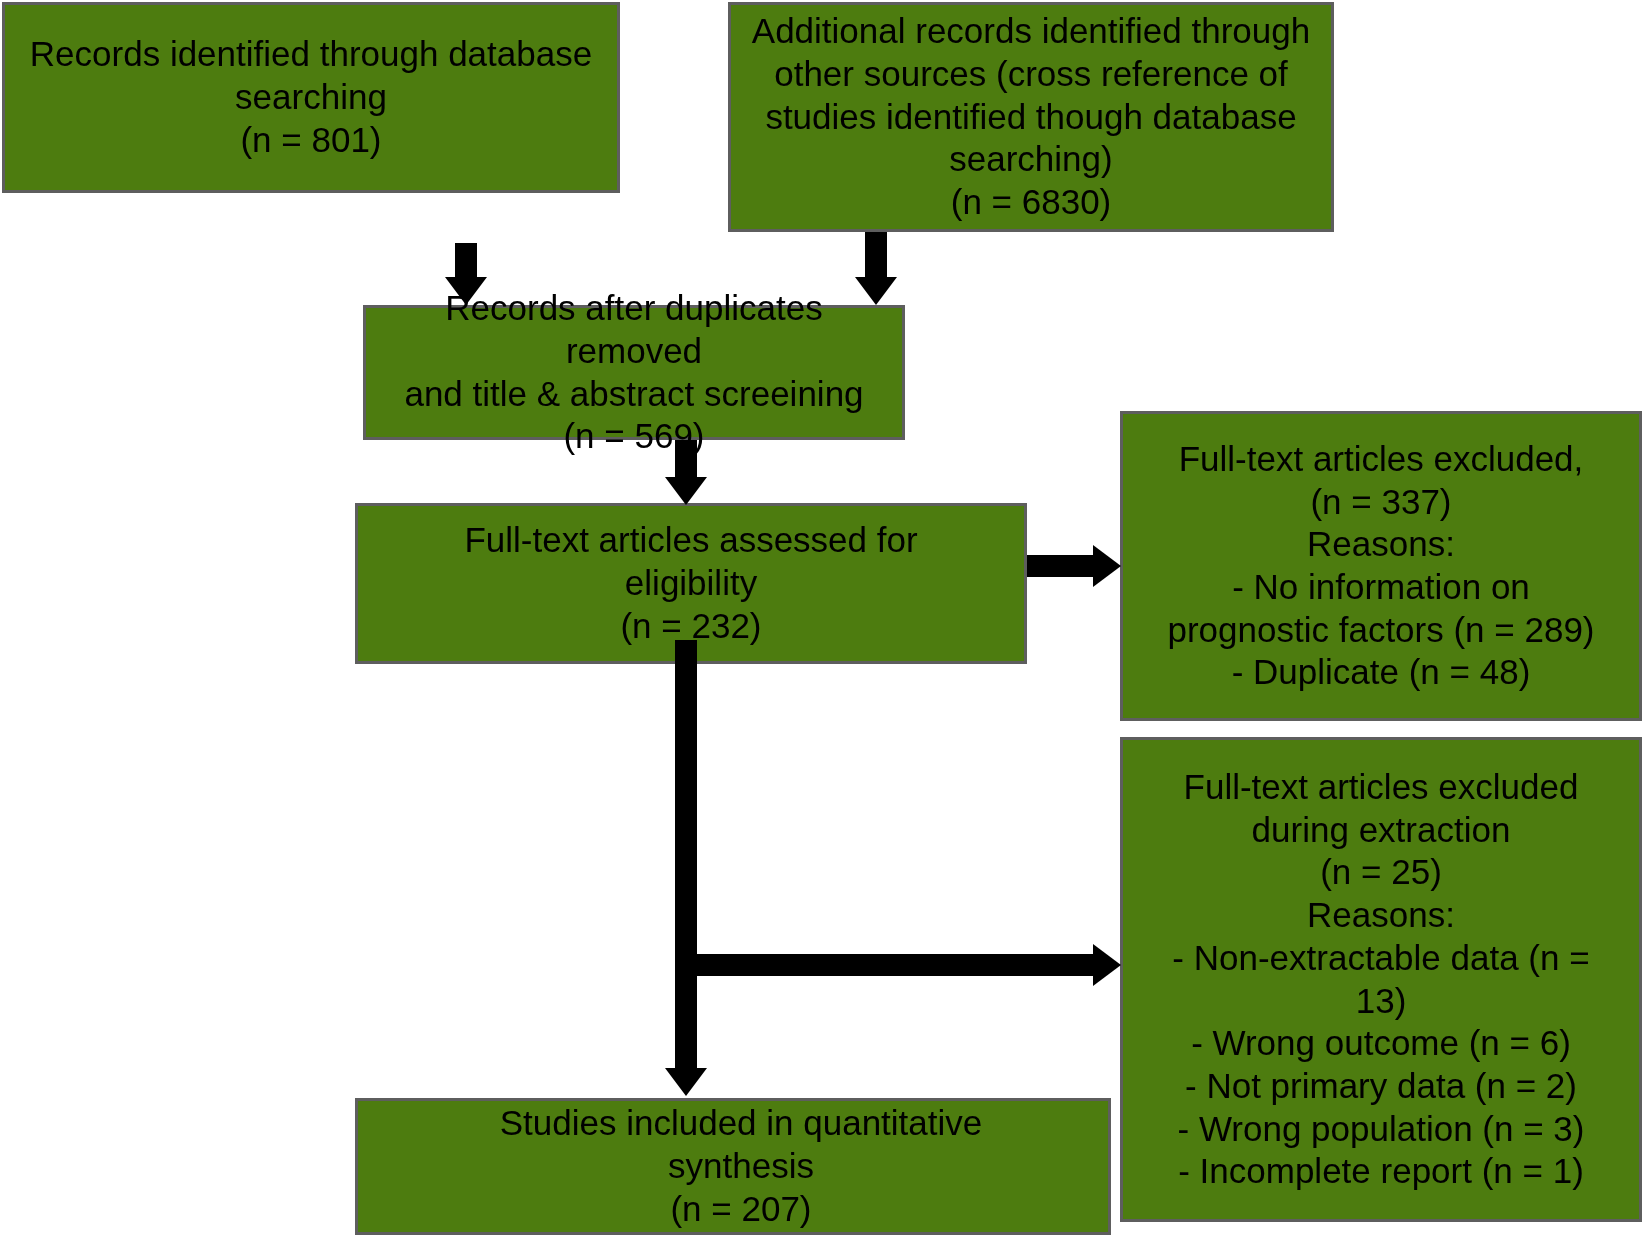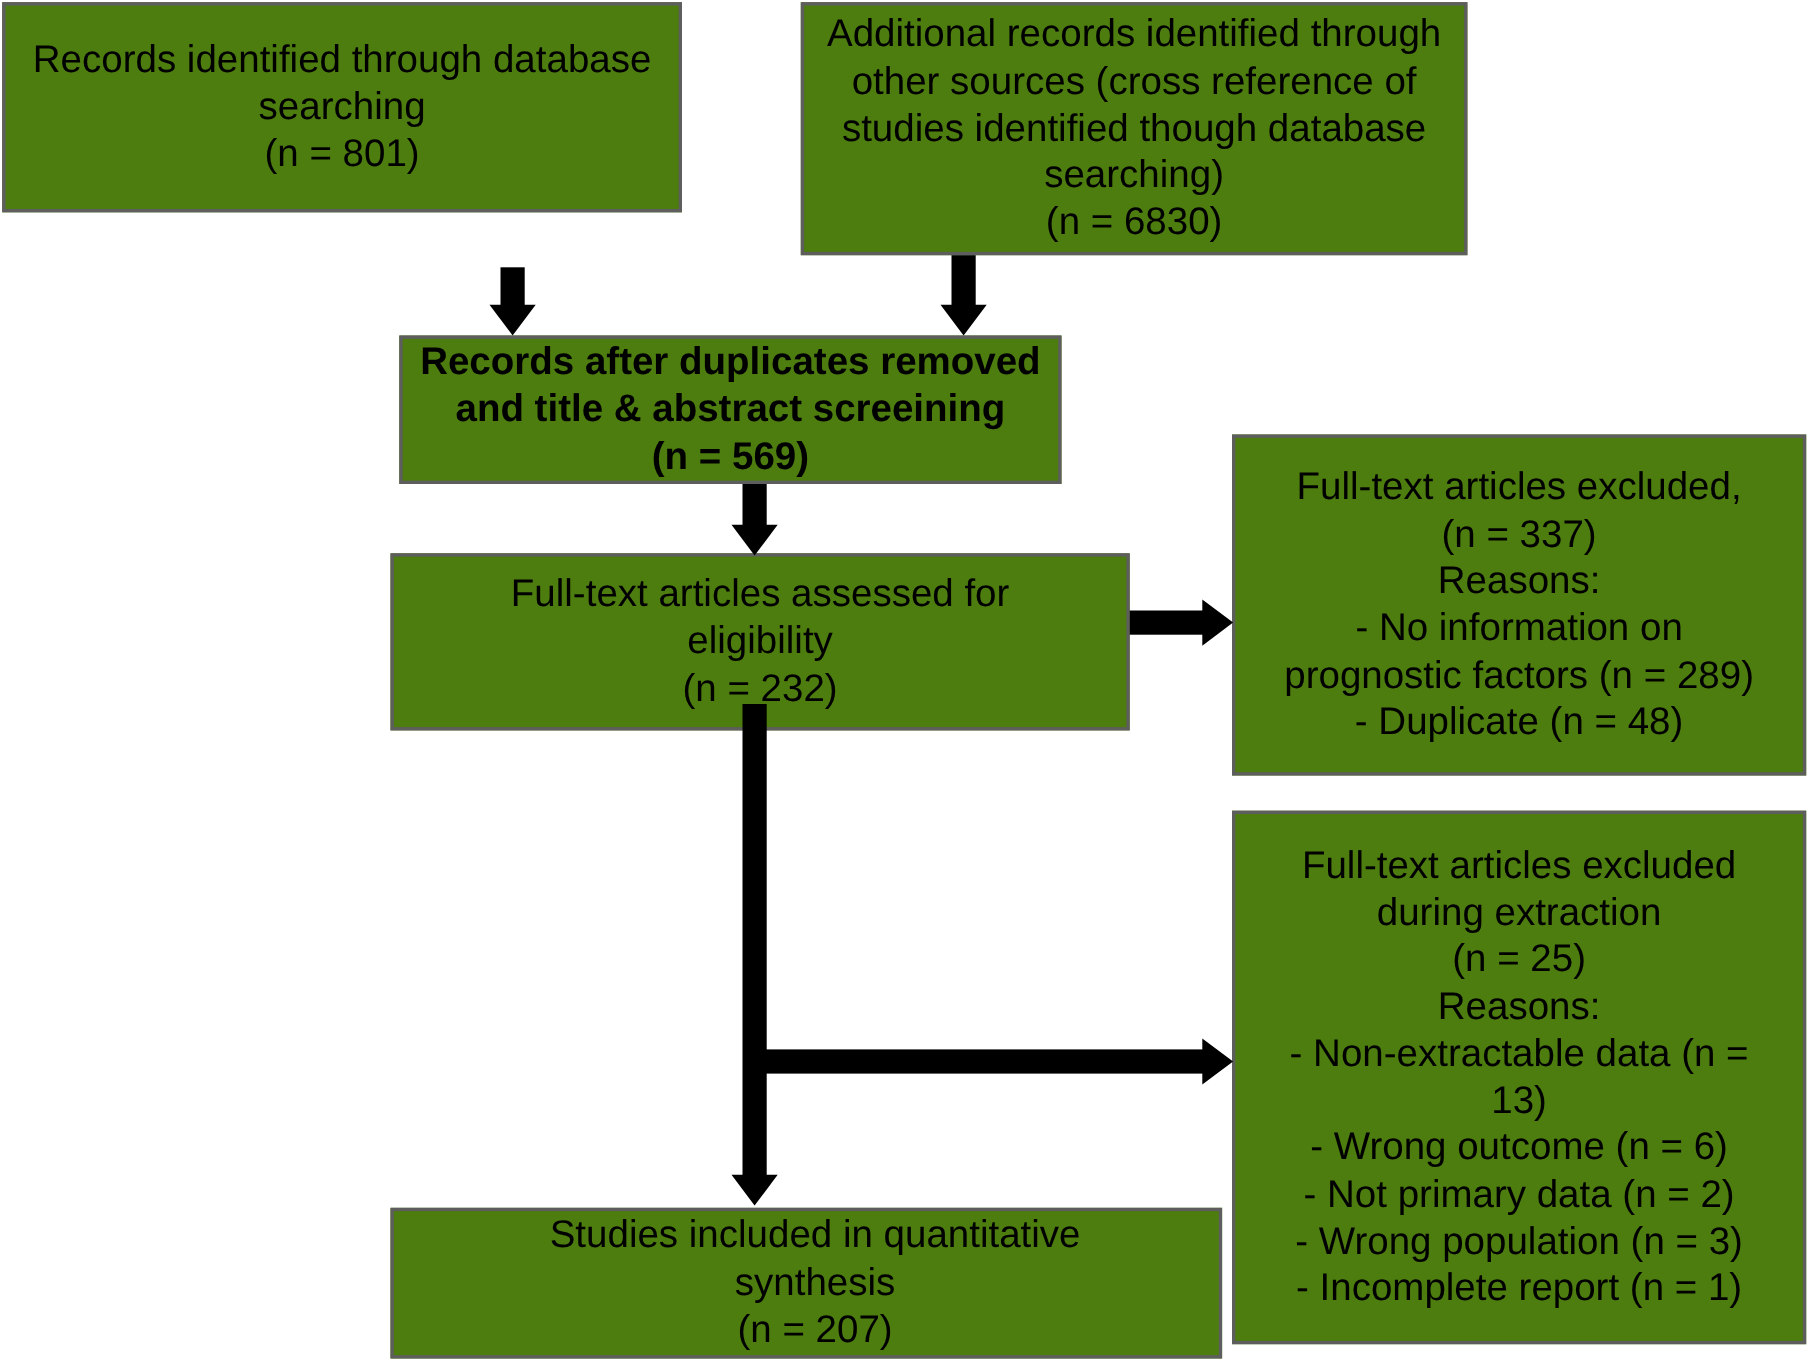--- a/index.html
+++ b/index.html
@@ -33,23 +33,23 @@
     padding: 4px 10px;
   }
   .box-text {
     display: block;
     width: 100%;
     white-space: pre-line;
   }
   
   #box-database      { left: 2px;    top: 2px;    width: 618px; height: 191px; }
   #box-other-sources { left: 728px;  top: 2px;    width: 606px; height: 230px; }
-  #box-duplicates    { left: 363px;  top: 305px;  width: 602px; height: 135px; font-weight: bold; }
+  #box-duplicates    { left: 363px;  top: 305px;  width: 542px; height: 135px; }
   #box-eligibility   { left: 355px;  top: 503px;  width: 672px; height: 161px; }
-  #box-excluded-1    { left: 1120px; top: 395px;  width: 522px; height: 310px; }
+  #box-excluded-1    { left: 1120px; top: 411px;  width: 522px; height: 310px; }
   #box-excluded-2    { left: 1120px; top: 737px;  width: 522px; height: 485px; }
   #box-included      { left: 355px;  top: 1098px; width: 756px; height: 137px; padding-left: 26px; }
   .vline {
     position: absolute;
     background: #000000;
   }
   .hline {
     position: absolute;
     background: #000000;
   }

